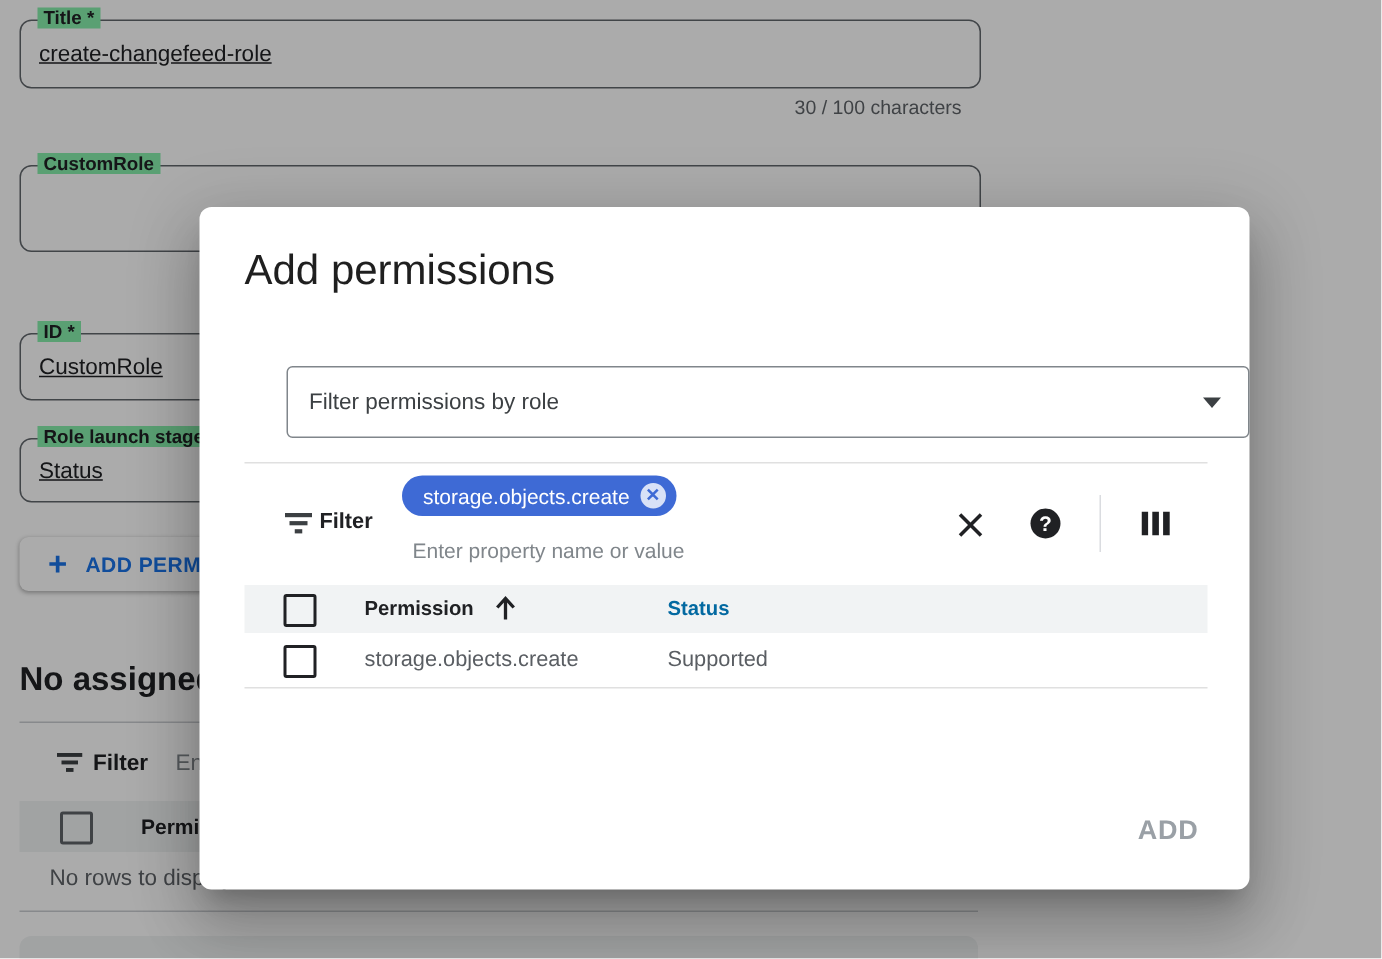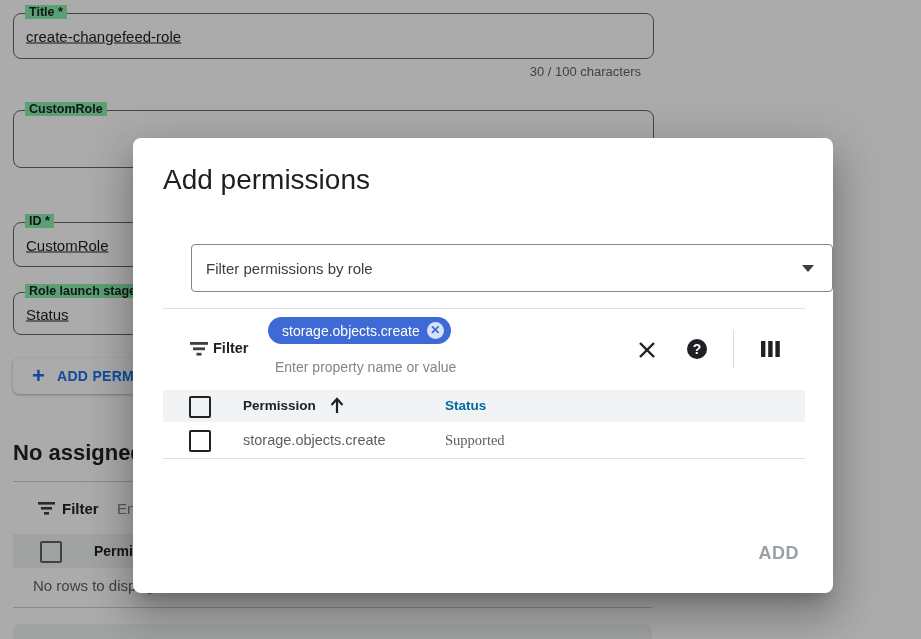--- a/index.html
+++ b/index.html
@@ -85,21 +85,21 @@
   .m-thead { position:absolute; left:30px; top:252px; width:642px; height:32px; background:#f1f3f4; }
   .m-thead .checkbox { left:26px; top:6px; }
   .m-th-perm { position:absolute; left:80px; top:0; line-height:32px; font-size:13.5px; font-weight:bold; color:#202124; }
   .m-sort { position:absolute; left:166px; top:7px; }
   .m-th-status { position:absolute; left:282px; top:0; line-height:32px; font-size:13.5px; font-weight:bold; color:#0369a1; }
 
   .m-row { position:absolute; left:30px; top:284px; width:642px; height:36px; background:#fff;
            border-bottom:1px solid #e0e0e0; cursor:pointer; }
   .m-row .checkbox { left:26px; top:8px; }
   .m-cell-perm { position:absolute; left:80px; top:0; line-height:36px; font-size:14.5px; color:#5a5e63; white-space:nowrap; }
-  .m-cell-status { position:absolute; left:282px; top:0; line-height:36px; font-size:14.5px; color:#5a5e63; white-space:nowrap;font-family:Liberation Serif, serif; }
+  .m-cell-status { position:absolute; left:282px; top:0; line-height:36px; font-size:14.5px; color:#5a5e63; white-space:nowrap; }
 
   .cancel-btn { position:absolute; right:92px; top:397px; height:36px; padding:0 16px; background:#fff;
                 border:none; border-radius:4px; font-family:inherit; font-size:14px; font-weight:bold;
                 letter-spacing:.3px; color:#202124; cursor:pointer;
                 box-shadow:0 1px 2px rgba(0,0,0,.3), 0 1px 3px 1px rgba(0,0,0,.15); }
   .add-btn { position:absolute; right:26px; top:397px; height:36px; padding:0 8px; background:transparent;
              border:none; font-family:inherit; font-size:18px; font-weight:bold; letter-spacing:.5px;
              color:#9aa0a6; }
 </style>
 </head>

